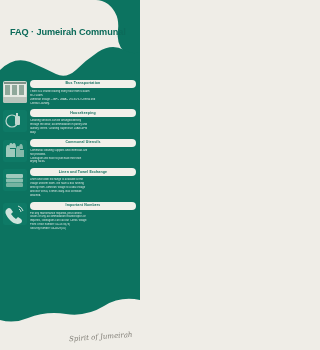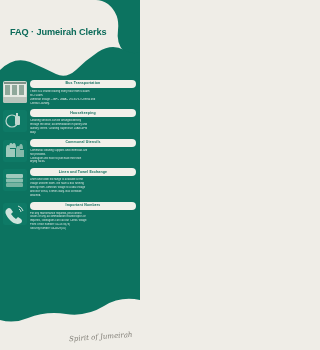--- a/index.html
+++ b/index.html
@@ -55,21 +55,21 @@
 <div id="poster">
 
   <svg class="bg-svg" viewBox="0 0 140 350" preserveAspectRatio="none">
     <rect x="0" y="0" width="140" height="350" fill="#EFEDE7"></rect>
 
     <path d="M140 0 L140 62 Q132 60 124 52 Q116 43 118 30 Q120 14 108 4 Q102 0 96 0 Z" fill="#0C7360"></path>
 
     <path d="M0 70 Q14 56 30 62 Q44 68 56 74 Q66 79 76 70 Q86 60 98 52 Q112 43 124 50 Q132 55 140 52 L140 300 Q120 296 104 306 Q86 317 66 314 Q46 311 28 318 Q14 324 0 320 Z" fill="#0C7360"></path>
   </svg>
 
-  <div class="title">FAQ · Jumeirah Clerks</div>
+  <div class="title">FAQ · Jumeirah Communal</div>
 
   <div class="sections">
 
     <div class="section">
       <div class="thumb">
         <svg viewBox="0 0 24 22">
           <rect width="24" height="22" fill="#CFD9D2"></rect>
           <rect x="1" y="3" width="22" height="13" fill="#E6EAE4"></rect>
           <rect x="2" y="4" width="5" height="10" fill="#8FA89B"></rect>
           <rect x="9" y="4" width="5" height="10" fill="#8FA89B"></rect>

